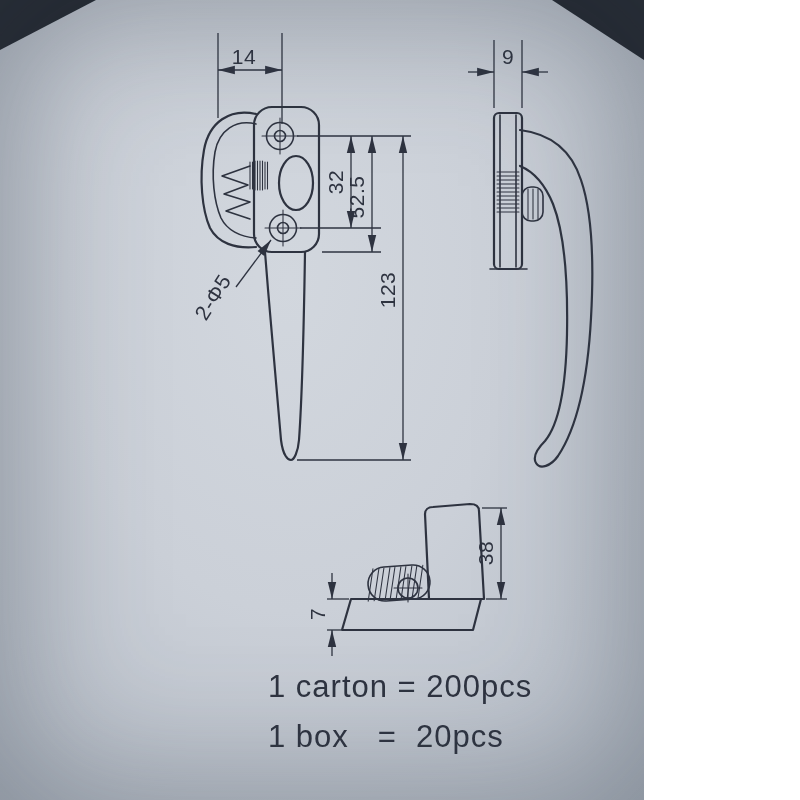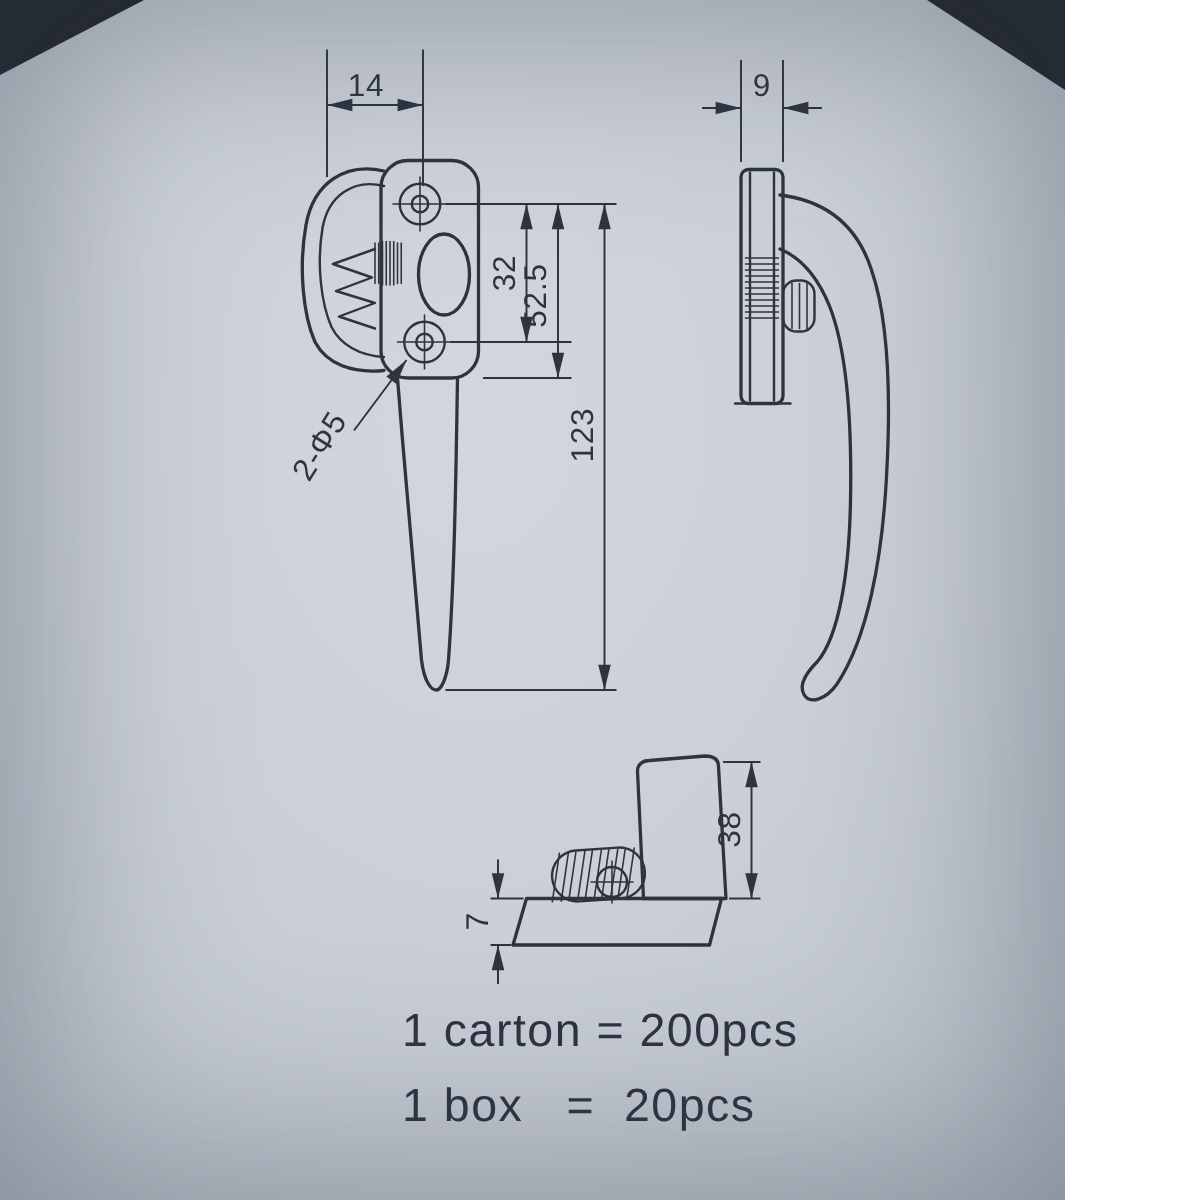--- a/index.html
+++ b/index.html
@@ -3,21 +3,21 @@
 <meta charset="utf-8">
 <style>
   :root{
     --paper:#cbd0d8;
     --ink:#2e3340;
     --corner:#20242c;
   }
   html,body{margin:0;padding:0;}
   body{width:800px;height:800px;overflow:hidden;font-family:"Liberation Sans",sans-serif;}
   .page{
-    position:relative;width:710px;height:800px;overflow:hidden;
+    position:relative;width:644px;height:800px;overflow:hidden;
     background:radial-gradient(ellipse at 45% 35%, #d2d7de 0%, var(--paper) 45%, #b7bec8 100%);
   }
   svg.drawing{position:absolute;left:0;top:0;filter:blur(0.35px);}
   .obj{fill:none;stroke:var(--ink);stroke-width:2.2;stroke-linecap:round;stroke-linejoin:round;}
   .obj15{fill:none;stroke:var(--ink);stroke-width:1.6;stroke-linecap:round;stroke-linejoin:round;}
   .thin{fill:none;stroke:var(--ink);stroke-width:1.05;stroke-linecap:round;}
   .dim{fill:none;stroke:var(--ink);stroke-width:1.3;}
   .arrowhead{fill:var(--ink);}
   .dimtext{font:21px "Liberation Sans",sans-serif;fill:var(--ink);letter-spacing:.5px;}
   .note{font:31px "Liberation Sans",sans-serif;fill:var(--ink);letter-spacing:1px;white-space:pre;}

